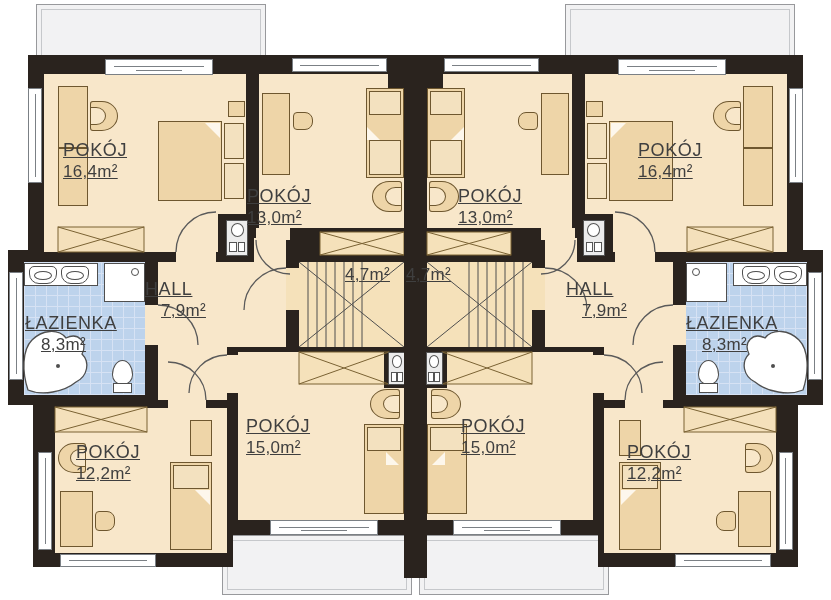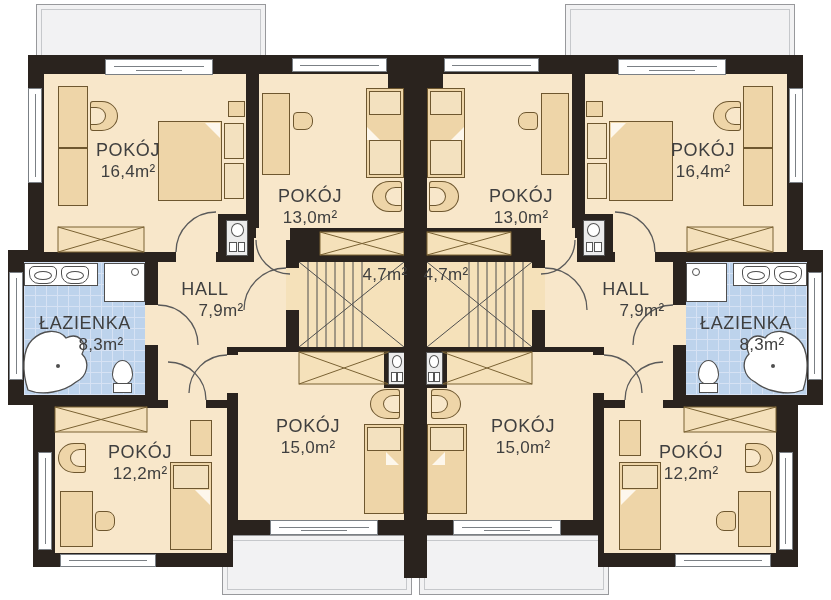--- a/index.html
+++ b/index.html
@@ -37,21 +37,21 @@
   .dot{background:#fff;border:1.2px solid var(--ink);border-radius:50%;}
   .sink{background:#fff;border:1.3px solid var(--ink);border-radius:5px 5px 10px 10px;}
   .sink>div{position:absolute;left:4px;right:4px;top:4px;bottom:3px;border:1px solid var(--ink);border-radius:50%;}
   .appl{background:#ececec;border:1.2px solid #555;}
   .appl .c{position:absolute;left:18%;top:6%;width:58%;height:36%;background:#fff;border:1px solid #555;border-radius:50%;}
   .appl .r1{position:absolute;left:12%;bottom:8%;width:26%;height:24%;background:#fff;border:1px solid #555;}
   .appl .r2{position:absolute;left:55%;bottom:8%;width:26%;height:24%;background:#fff;border:1px solid #555;}
   .toilet-bowl{background:#fff;border:1.3px solid var(--ink);border-radius:50% 50% 46% 46%/58% 58% 40% 40%;}
   .fold-tr{width:0;height:0;border-top:15px solid #fdf7ec;border-left:15px solid transparent;}
   .fold-bl{width:0;height:0;border-bottom:13px solid #fdf7ec;border-right:13px solid transparent;}
-  .label{position:absolute;text-align:center;color:var(--text);font-size:18px;line-height:21px;letter-spacing:.6px;}
+  .label{position:absolute;color:var(--text);font-size:18px;line-height:21px;letter-spacing:.6px;text-decoration:underline;}
   .label .area{font-size:17px;letter-spacing:.3px;}
   .label .shift{transform:translateX(16px);}
   svg{position:absolute;left:0;top:0;}
 </style>
 </head>
 <body>
 
 <div class="plan">
 
   <div class="unit unit-left">

